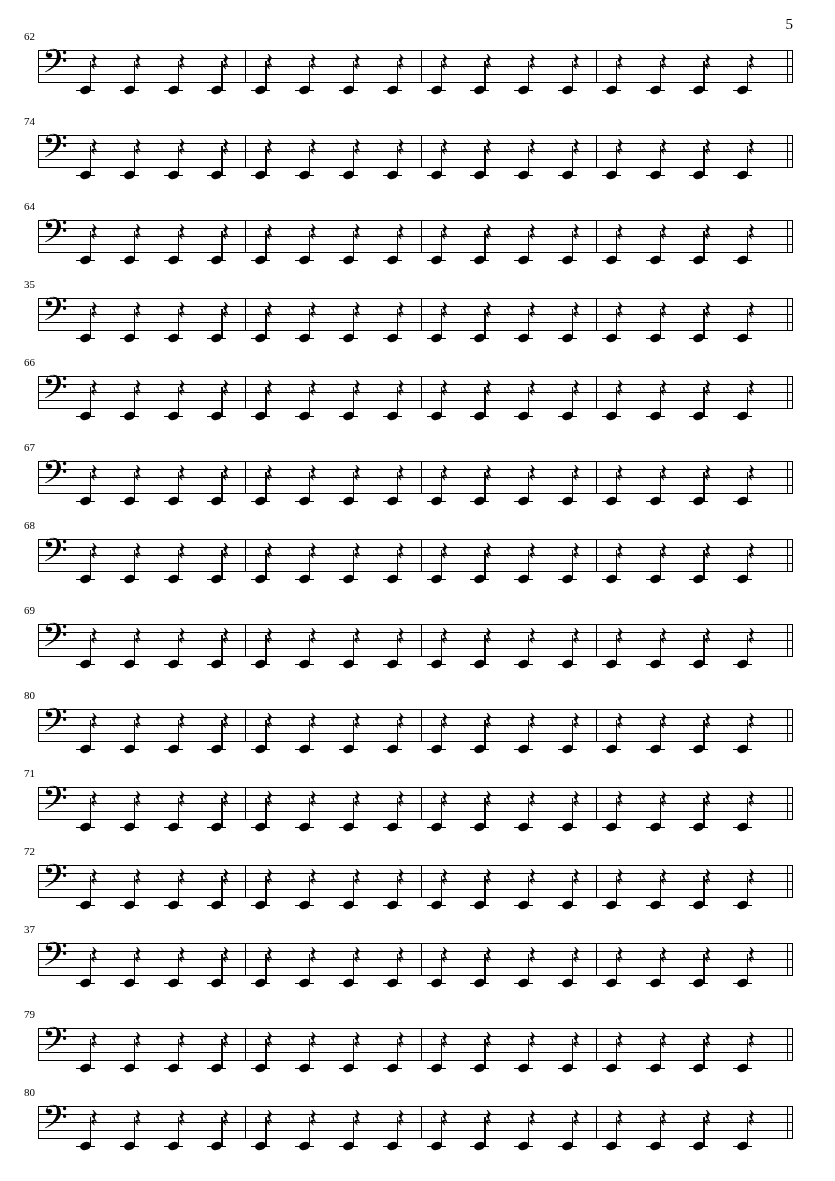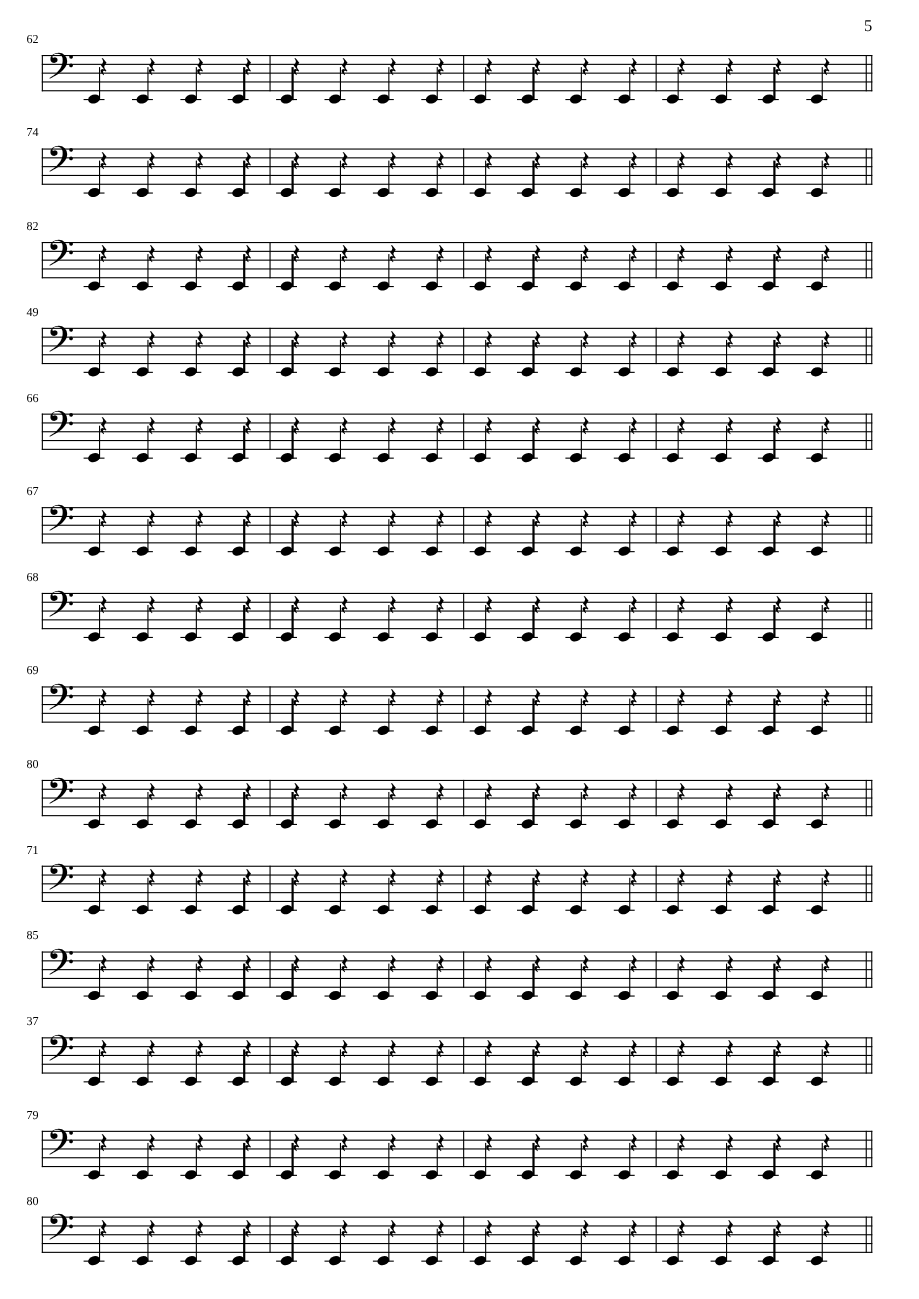--- a/index.html
+++ b/index.html
@@ -345,21 +345,21 @@
           <div class="note" style="left: 699.188px; top: 36px;">
             <div class="head"></div>
             <div class="stem"></div>
           </div>
           <div class="ledger" style="left: 695.188px; top: 40px;"></div>
           <div class="barline final-thin" style="left: 749px;"></div>
           <div class="barline final-thin" style="left: 754px;"></div>
         </div>
       </div>
       <div class="system" style="top: 220px;">
-        <div class="measure-number">82</div>
+        <div class="measure-number">64</div>
         <div class="staff">
           <div class="line l0"></div>
           <div class="line l1"></div>
           <div class="line l2"></div>
           <div class="line l3"></div>
           <div class="line l4"></div>
           <div class="clef">𝄢</div>
           <div class="barline" style="left: 0px;"></div>
           <div class="rest" style="left: 52px;">𝄽</div>
           <div class="note" style="left: 42px; top: 36px;">
@@ -458,21 +458,21 @@
           <div class="note" style="left: 699.188px; top: 36px;">
             <div class="head"></div>
             <div class="stem"></div>
           </div>
           <div class="ledger" style="left: 695.188px; top: 40px;"></div>
           <div class="barline final-thin" style="left: 749px;"></div>
           <div class="barline final-thin" style="left: 754px;"></div>
         </div>
       </div>
       <div class="system" style="top: 298px;">
-        <div class="measure-number">49</div>
+        <div class="measure-number">35</div>
         <div class="staff">
           <div class="line l0"></div>
           <div class="line l1"></div>
           <div class="line l2"></div>
           <div class="line l3"></div>
           <div class="line l4"></div>
           <div class="clef">𝄢</div>
           <div class="barline" style="left: 0px;"></div>
           <div class="rest" style="left: 52px;">𝄽</div>
           <div class="note" style="left: 42px; top: 36px;">
@@ -1249,21 +1249,21 @@
           <div class="note" style="left: 699.188px; top: 36px;">
             <div class="head"></div>
             <div class="stem"></div>
           </div>
           <div class="ledger" style="left: 695.188px; top: 40px;"></div>
           <div class="barline final-thin" style="left: 749px;"></div>
           <div class="barline final-thin" style="left: 754px;"></div>
         </div>
       </div>
       <div class="system" style="top: 865px;">
-        <div class="measure-number">85</div>
+        <div class="measure-number">72</div>
         <div class="staff">
           <div class="line l0"></div>
           <div class="line l1"></div>
           <div class="line l2"></div>
           <div class="line l3"></div>
           <div class="line l4"></div>
           <div class="clef">𝄢</div>
           <div class="barline" style="left: 0px;"></div>
           <div class="rest" style="left: 52px;">𝄽</div>
           <div class="note" style="left: 42px; top: 36px;">

